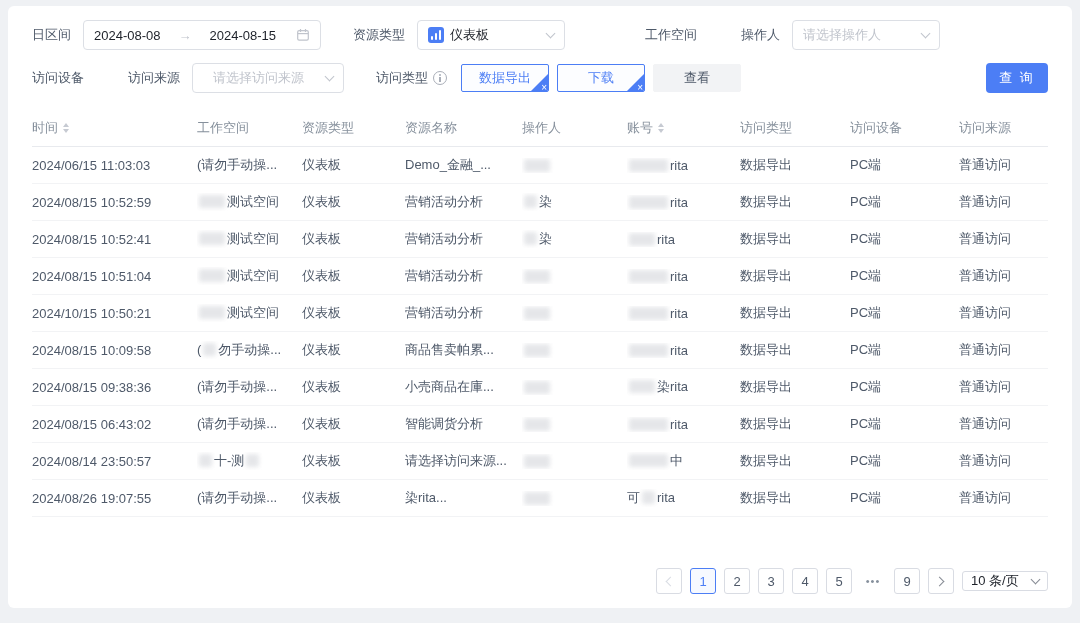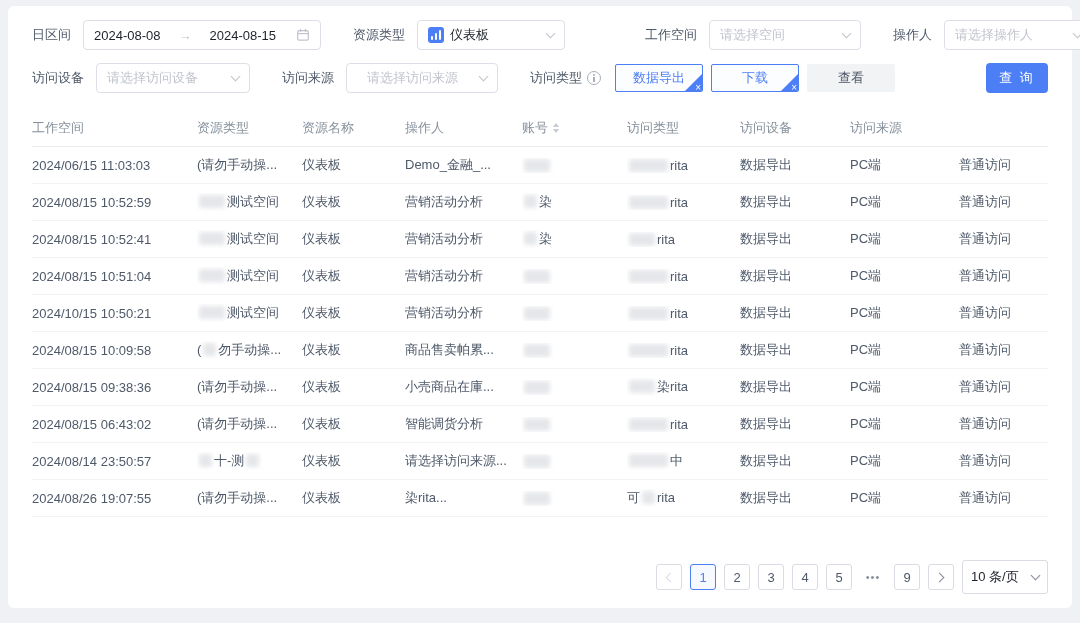--- a/index.html
+++ b/index.html
@@ -117,21 +117,21 @@
   .pg-item {
     min-width:26px; height:26px; border:1px solid #d9dce3; border-radius:3px;
     background:#fff; display:inline-flex; align-items:center; justify-content:center;
     font-size:13px; color:#4e5969; cursor:pointer; padding:0 4px;
   }
   .pg-item.active { border-color:var(--accent); color:var(--accent); background:#f6f9ff; }
   .pg-item.disabled { cursor:default; }
   .pg-item.disabled .chev { border-color:#d9dce3; }
   .pg-item .chev { border-color:#868b94; }
   .pg-ellipsis { border:none; background:none; color:#86909c; letter-spacing:1px; font-size:11px; }
-  .page-size { width:86px; height:34px; padding:0 8px; font-size:13px; color:#1d2129;text-align:center; }
+  .page-size { width:86px; height:20px; padding:0 8px; font-size:13px; color:#1d2129;text-align:center; }
 </style>
 </head>
 <body>
 
 <div class="card">
 
 
   <div class="filters">
     <div class="filter-row">
       <div class="f-item">
@@ -157,41 +157,33 @@
                 <i></i>
                 <i></i>
               </span>
             <span>仪表板</span>
           </span>
           <span class="chev down"></span>
         </div>
       </div>
       <div class="f-item" style="margin-left:44px;">
         <span class="f-label">工作空间</span>
-        <div class="control select" style="width:152px;">
-          <span class="placeholder">请选择空间</span>
-          <span class="chev down"></span>
-        </div>
       </div>
       <div class="f-item">
         <span class="f-label">操作人</span>
         <div class="control select" style="width:148px;">
           <span class="placeholder">请选择操作人</span>
           <span class="chev down"></span>
         </div>
       </div>
     </div>
 
     <div class="filter-row">
       <div class="f-item">
         <span class="f-label">访问设备</span>
-        <div class="control select" style="width:154px;">
-          <span class="placeholder">请选择访问设备</span>
-          <span class="chev down"></span>
-        </div>
       </div>
       <div class="f-item">
         <span class="f-label">访问来源</span>
         <div class="control select" style="width:152px;padding-left:20px;">
           <span class="placeholder">请选择访问来源</span>
           <span class="chev down"></span>
         </div>
       </div>
       <div class="f-item" style="margin-right:0;">
         <span class="f-label" style="margin-right:0;display:inline-flex;align-items:center;">
@@ -210,20 +202,27 @@
             </div>
           </div>
       </div>
       <button class="query-btn">查 询</button>
     </div>
   </div>
 
   <div class="table">
     <div class="thead">
         <div class="th">
+          <span>时间</span>
+          <span class="sort">
+            <i class="up"></i>
+            <i class="dn"></i>
+          </span>
+        </div>
+        <div class="th">
           <span>工作空间</span>
         </div>
         <div class="th">
           <span>资源类型</span>
         </div>
         <div class="th">
           <span>资源名称</span>
         </div>
         <div class="th">
           <span>操作人</span>

